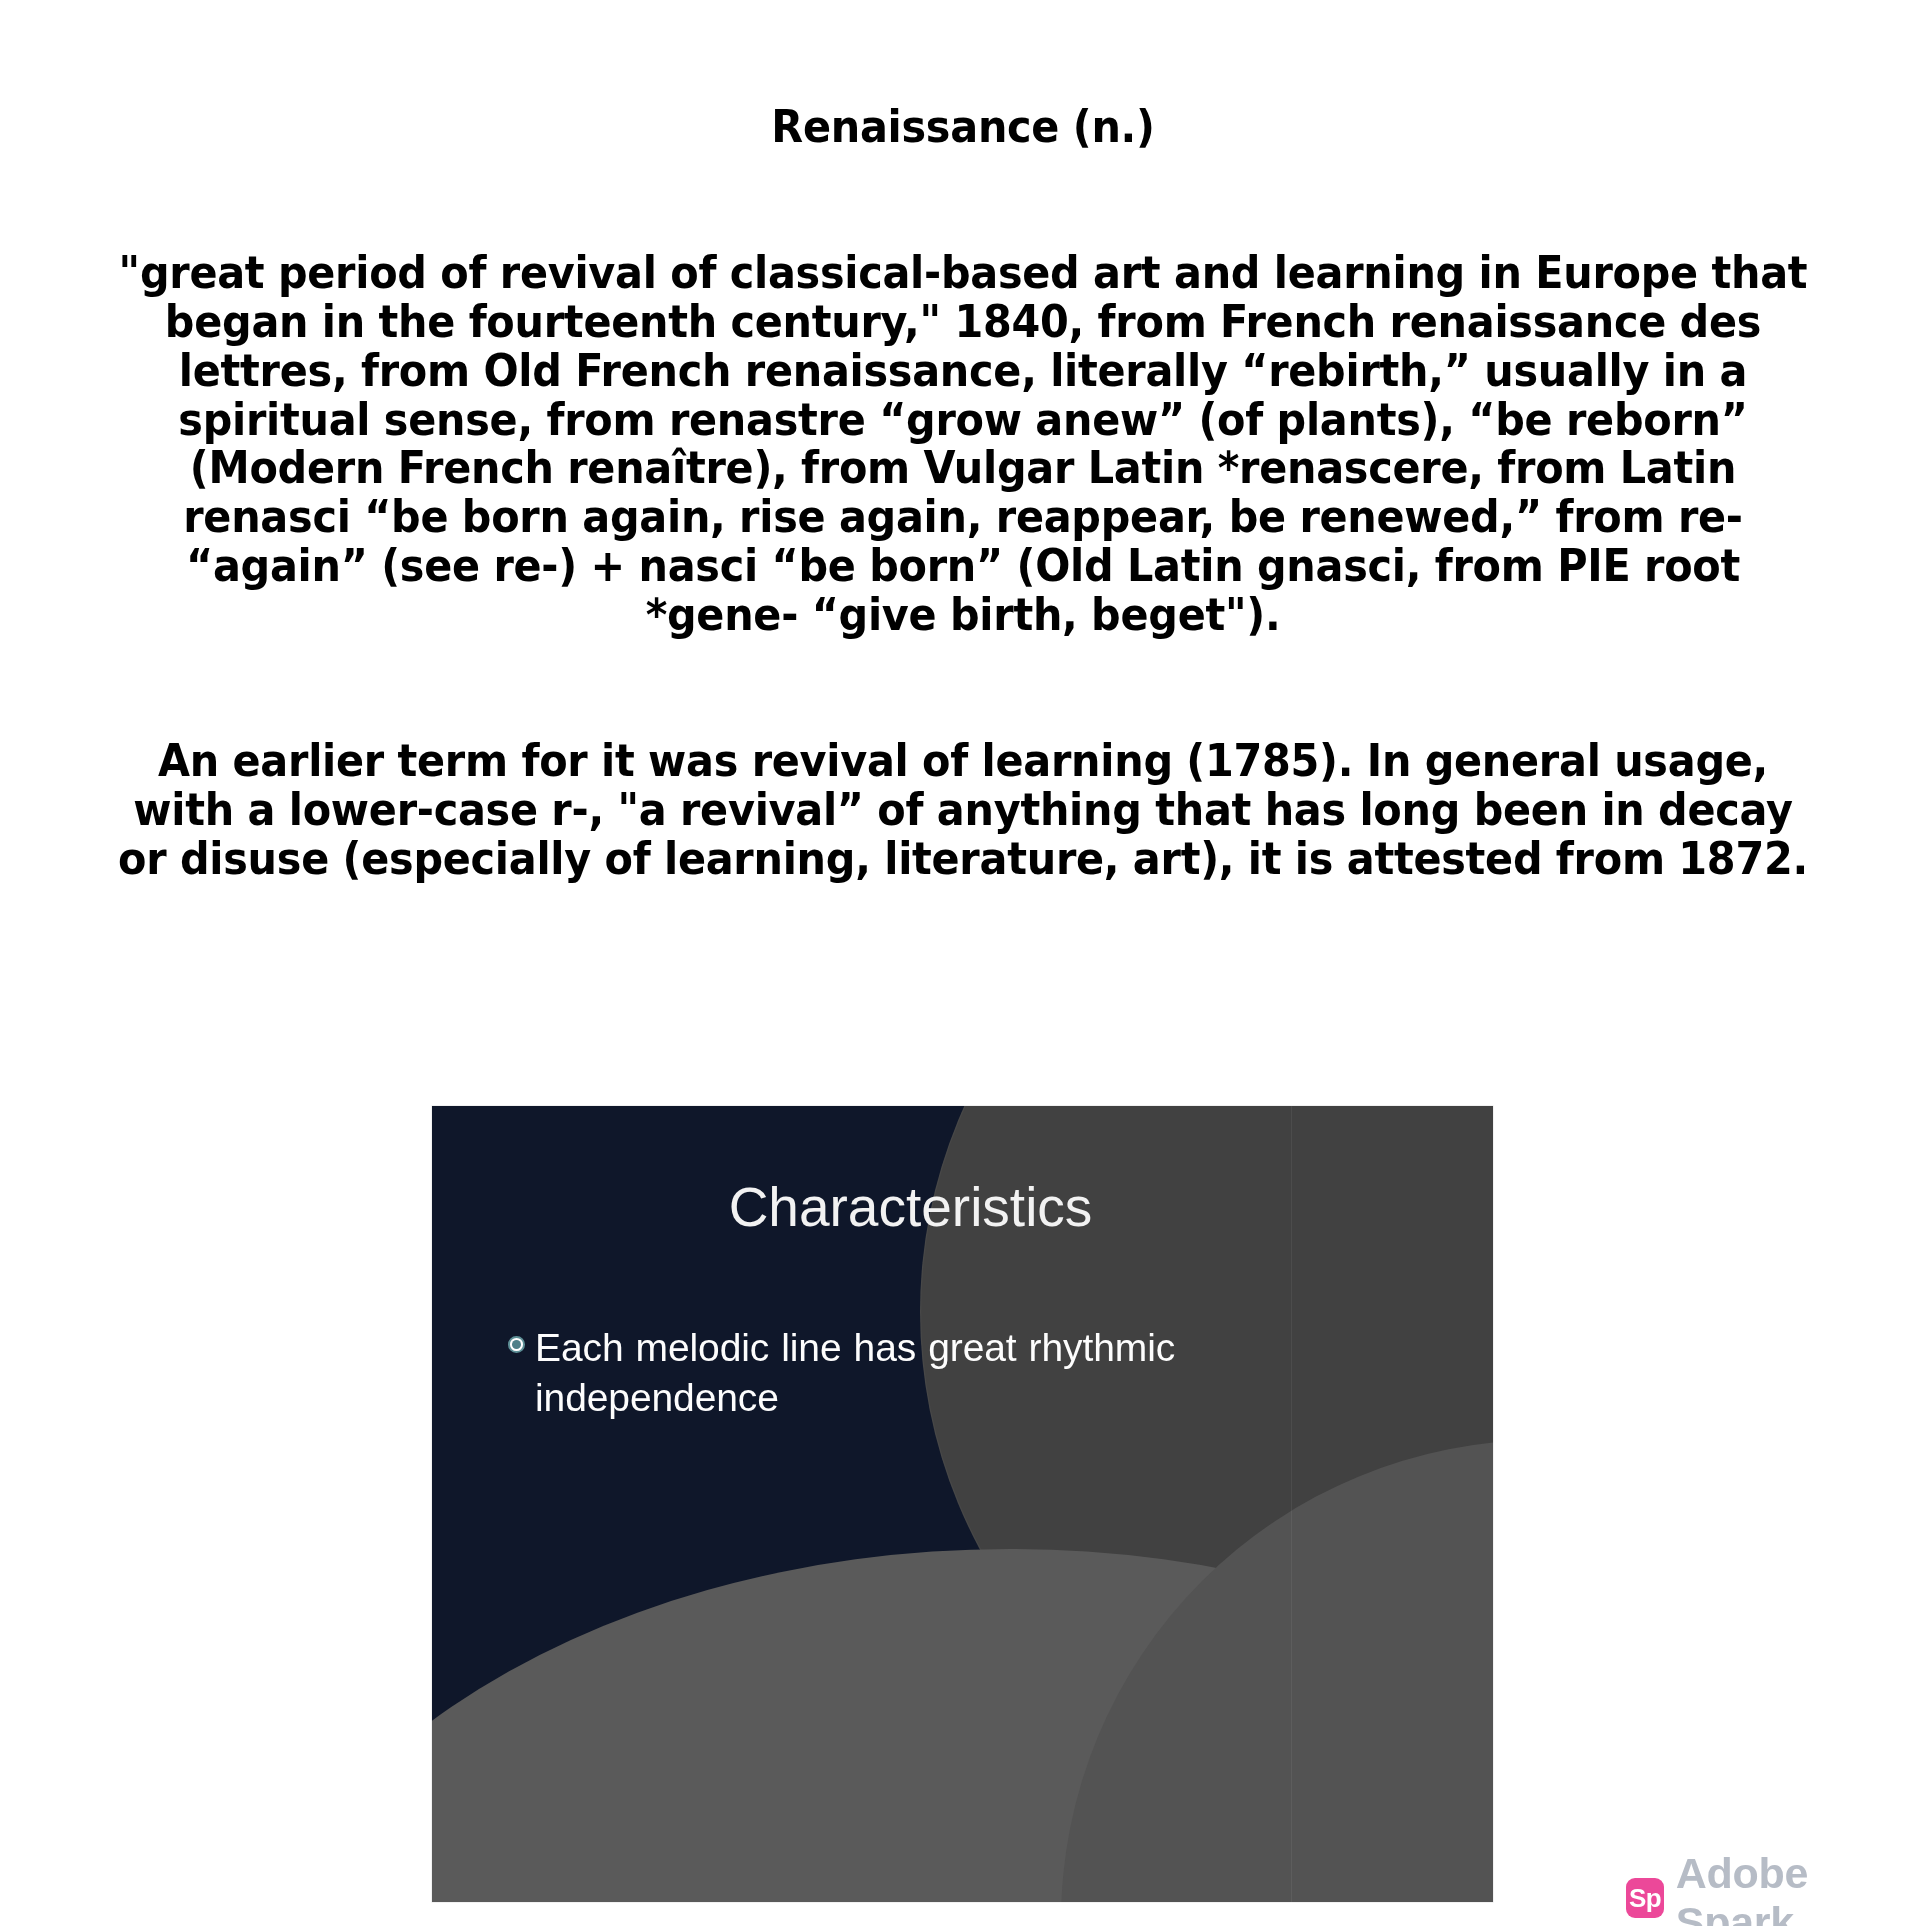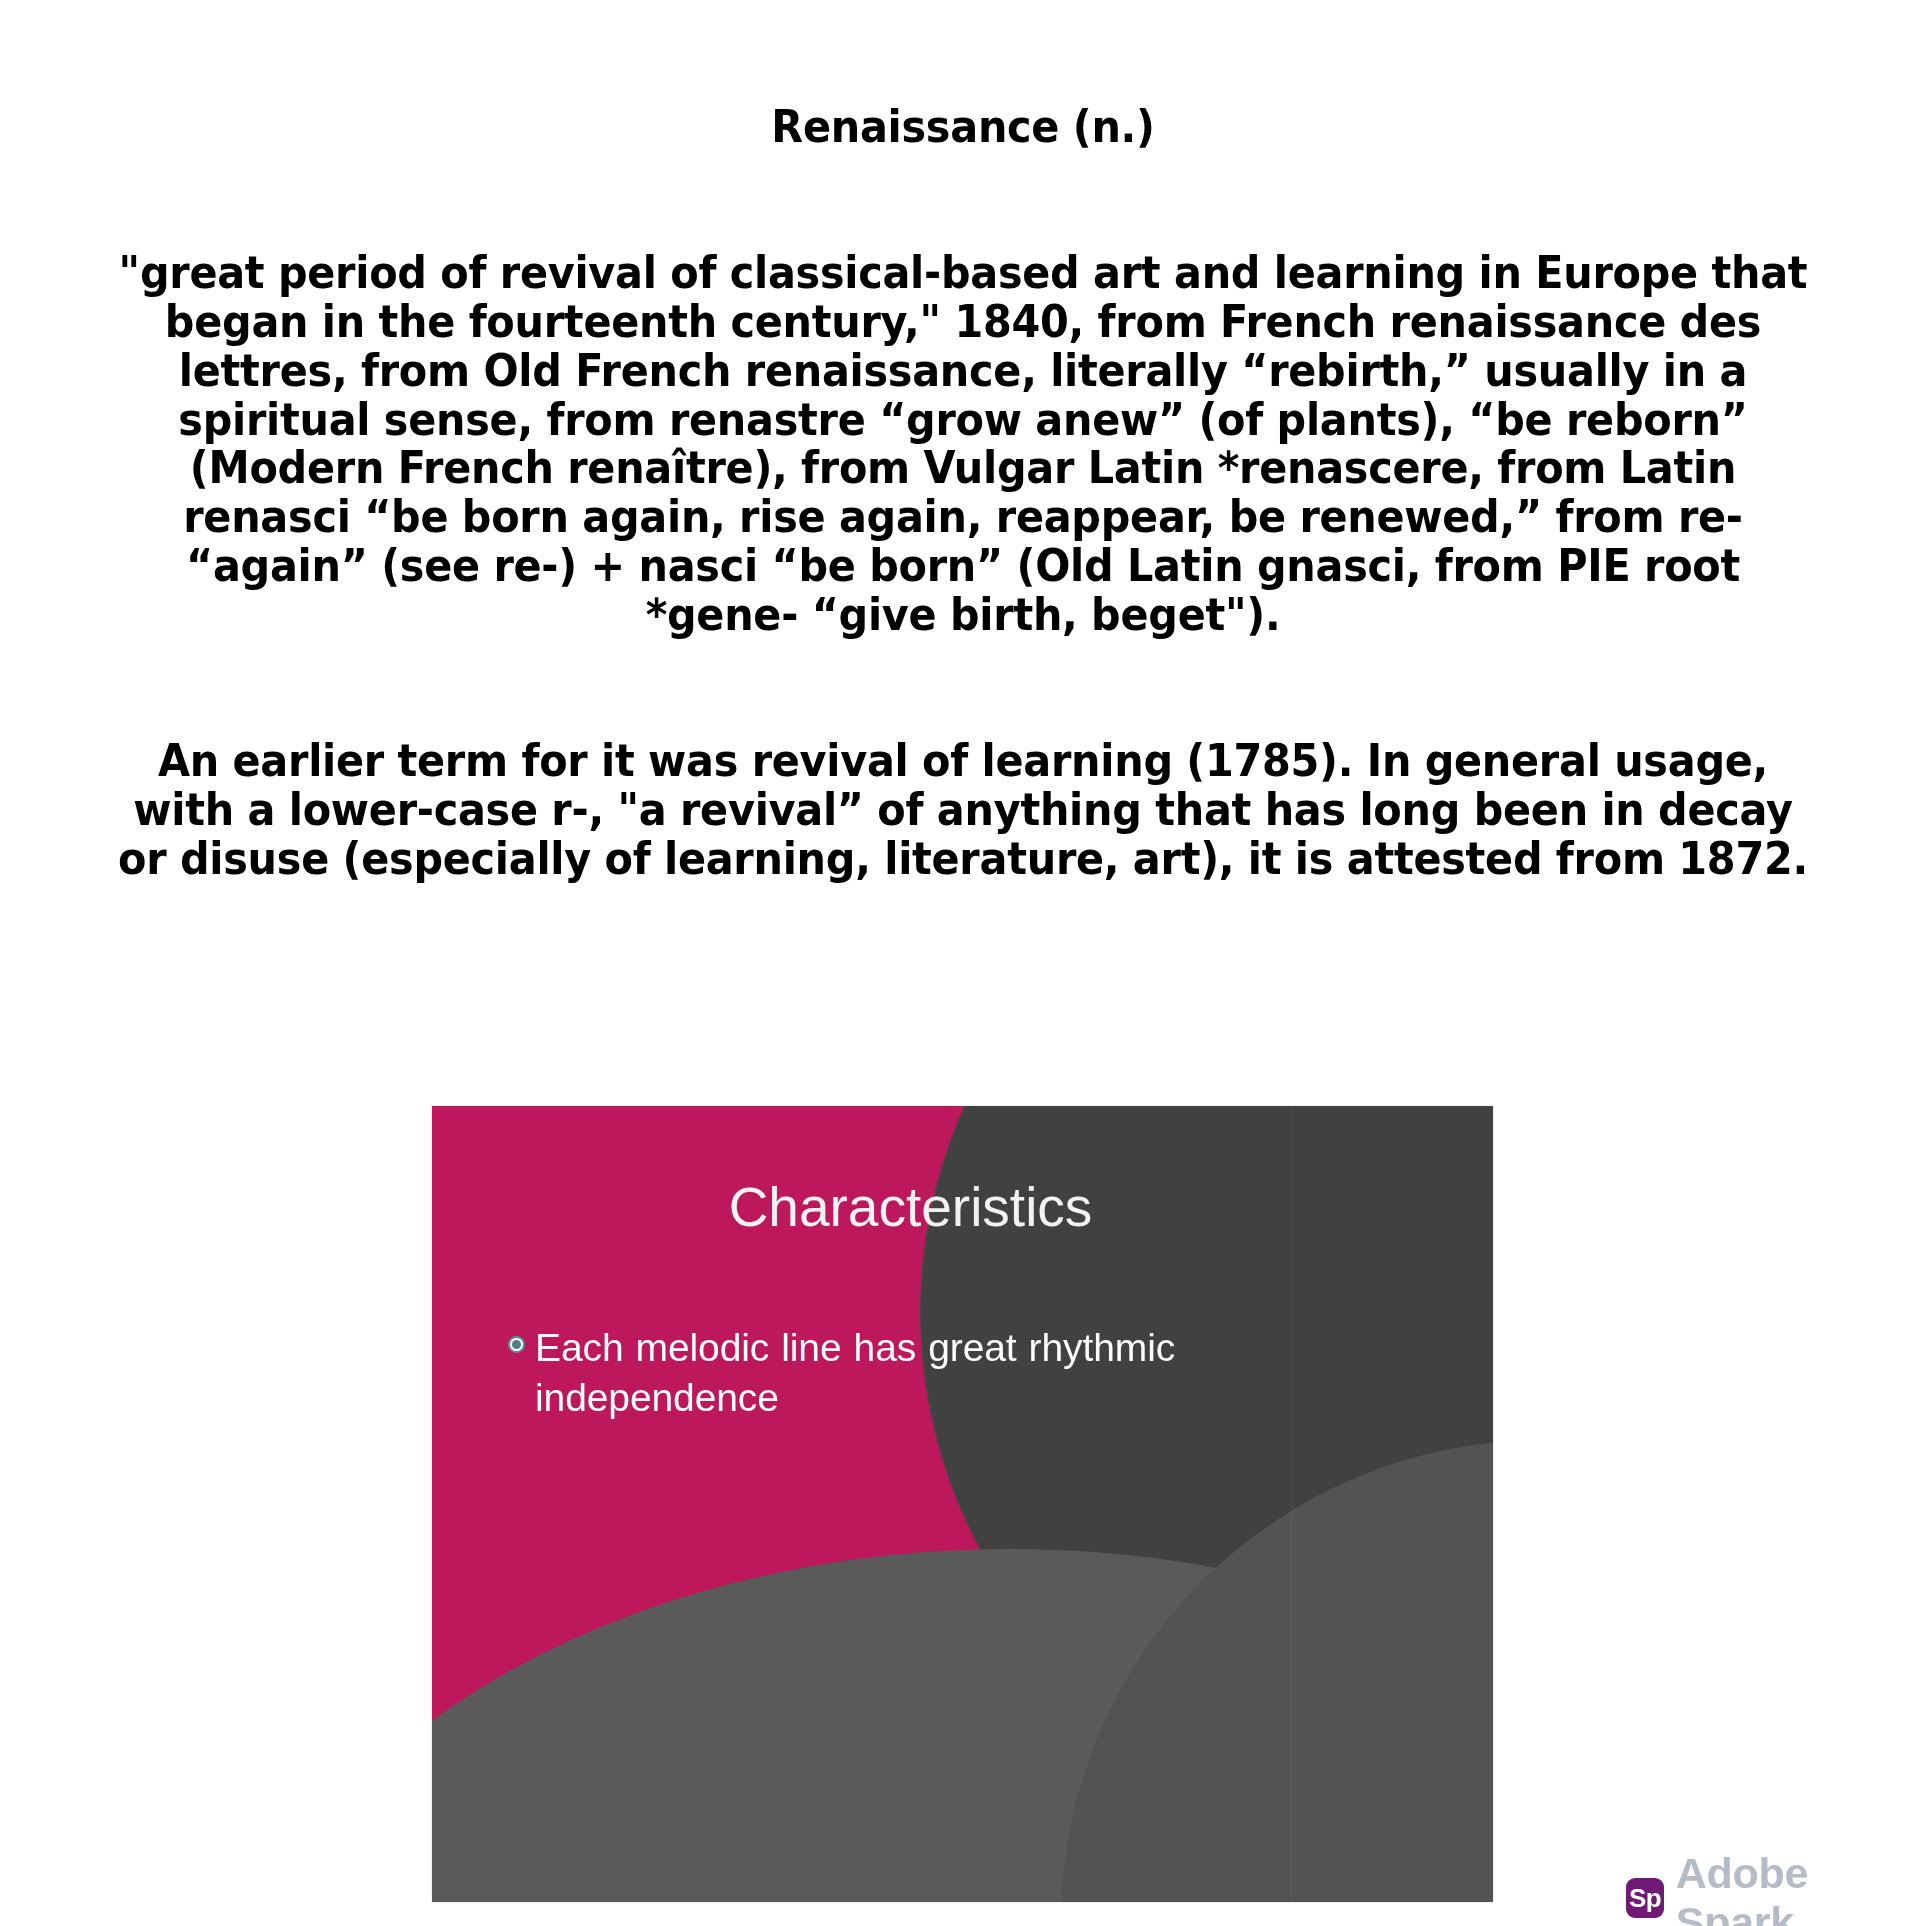--- a/index.html
+++ b/index.html
@@ -37,21 +37,21 @@
     display: block;
   }
 
   
   #slide-card {
     position: absolute;
     left: 432px;
     top: 1106px;
     width: 1061px;
     height: 796px;
-    background: #be185d;
+    background: #0f172a;
     overflow: hidden;
     box-shadow: 0 0 0 0.6px #e8e8e8;
   }
   
   #slide-arc-right {
     position: absolute;
     left: 488px;
     top: -295px;
     width: 1002px;
     height: 1002px;
@@ -155,21 +155,21 @@
     left: 1626px;
     top: 1849px;
     display: flex;
     align-items: center;
     gap: 11.6px;
   }
   #spark-logo-tile {
     width: 40px;
     height: 40px;
     border-radius: 9px;
-    background: #701a75;
+    background: #ec4899;
     color: #ffffff;
     font-family: "Liberation Sans", sans-serif;
     font-weight: bold;
     font-size: 26px;
     display: flex;
     align-items: center;
     justify-content: center;
     line-height: 1;
     letter-spacing: -0.6px;
   }

